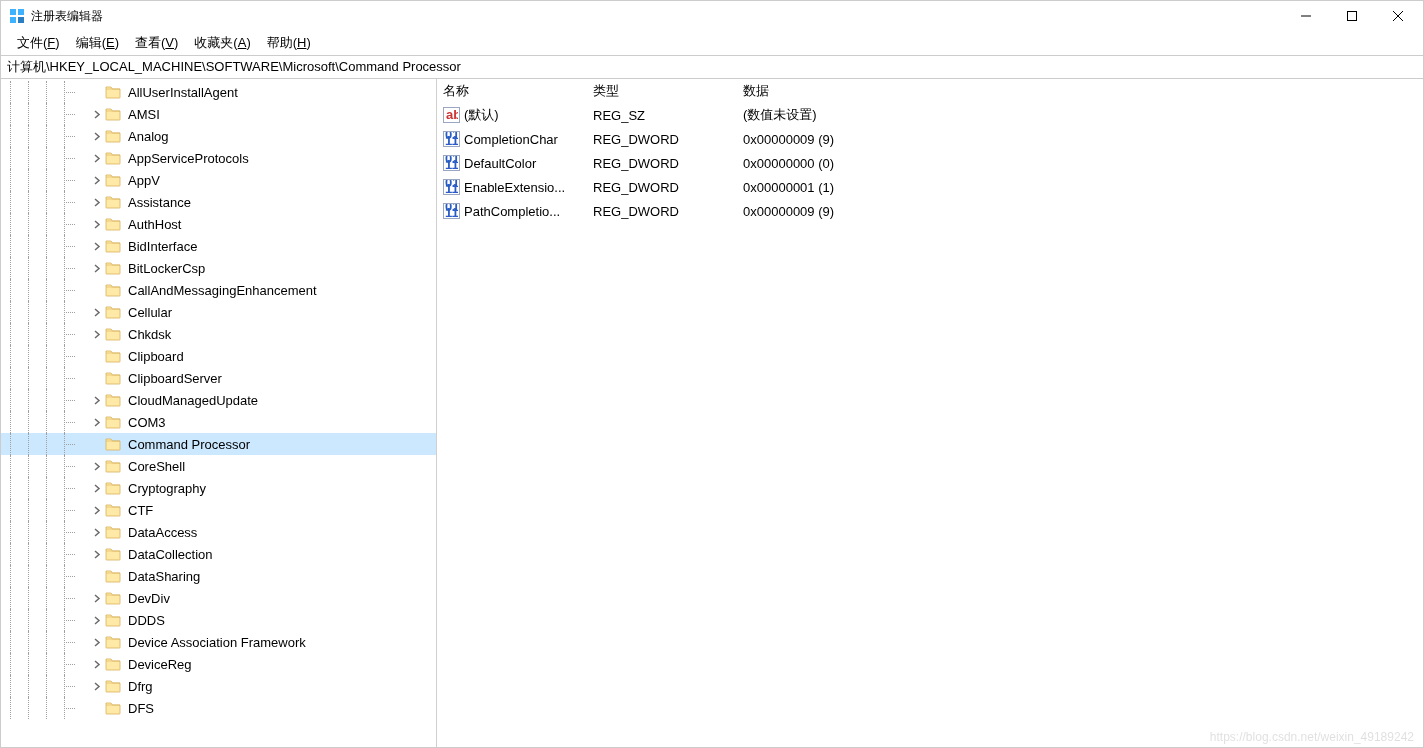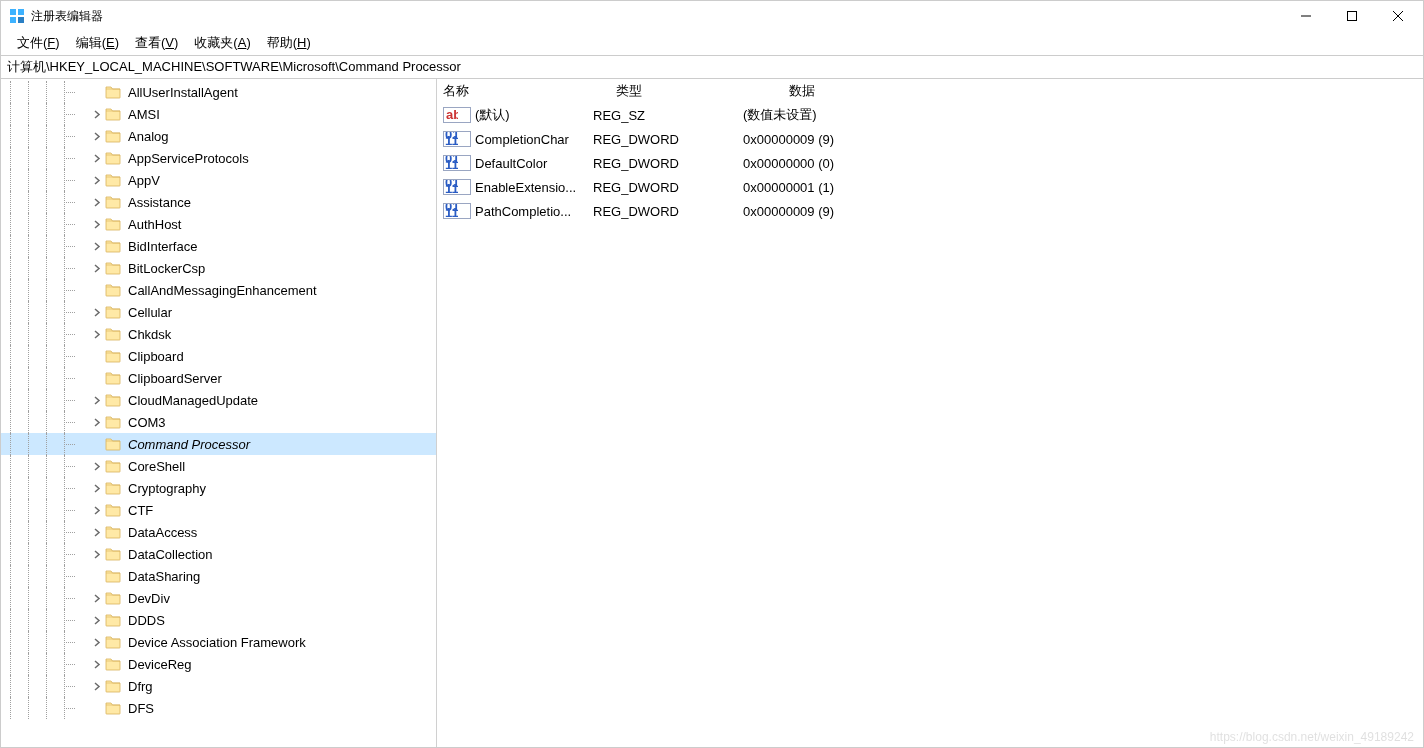--- a/index.html
+++ b/index.html
@@ -26,43 +26,43 @@
 
 
 .main{flex:1;display:flex;min-height:0;}
 .left-pane{width:436px;border-right:1px solid #d0d0d0;overflow-y:scroll;overflow-x:hidden;background:#fff;}
 .right-pane{flex:1;overflow:auto;background:#fff;}
 
 
 .tree{padding:2px 0;white-space:nowrap;}
 .tree-row{height:22px;display:flex;align-items:center;padding-left:0;cursor:default;}
 .tree-row.selected{background:#cce8ff;}
-.tree-row.selected .label-text{background:#cce8ff;font-style:italic;}
+.tree-row.selected .label-text{background:#cce8ff;}
 .tree-indent{display:inline-block;flex:0 0 auto;position:relative;height:22px;}
 .tree-vline{position:absolute;top:0;bottom:0;border-left:1px dotted #a0a0a0;}
 .tree-hline{position:absolute;top:50%;border-top:1px dotted #a0a0a0;}
 .expander{width:12px;height:12px;display:inline-flex;align-items:center;justify-content:center;flex:0 0 auto;margin-right:2px;}
 .expander svg{width:9px;height:9px;stroke:#6b6b6b;fill:none;stroke-width:1.5;}
 .expander.none{visibility:hidden;}
 .folder-icon{width:16px;height:16px;flex:0 0 auto;margin-right:4px;display:inline-flex;}
 .folder-icon svg{width:16px;height:16px;}
 .label-text{padding:1px 3px;}
 
 
-.cols{display:flex;height:24px;align-items:center;border-bottom:0;gap:23px;}
+.cols{display:flex;height:24px;align-items:center;border-bottom:0;}
 .col,.cell{padding:2px 6px;overflow:hidden;text-overflow:ellipsis;white-space:nowrap;}
 .col{color:#000;font-size:13px;}
 .col.name{width:150px;}
 .col.type{width:150px;}
 .col.data{flex:1;}
 .list-row{display:flex;height:24px;align-items:center;cursor:default;}
 .cell.name{width:150px;display:flex;align-items:center;}
 .cell.type{width:150px;}
 .cell.data{flex:1;}
-.val-icon{width:28px;height:16px;margin-right:4px;flex:0 0 auto;display:inline-flex;border:1px solid #9aa6c2;background:#fff;}
+.val-icon{width:17px;height:16px;margin-right:4px;flex:0 0 auto;display:inline-flex;border:1px solid #9aa6c2;background:#fff;}
 .val-icon.sz{}
 .val-icon.dw{}
 .val-icon svg{width:14px;height:14px;}
 
 
 .watermark{position:absolute;right:10px;bottom:4px;opacity:.18;font-size:12px;color:#555;pointer-events:none;}
 </style>
 </head>
 <body>
 

